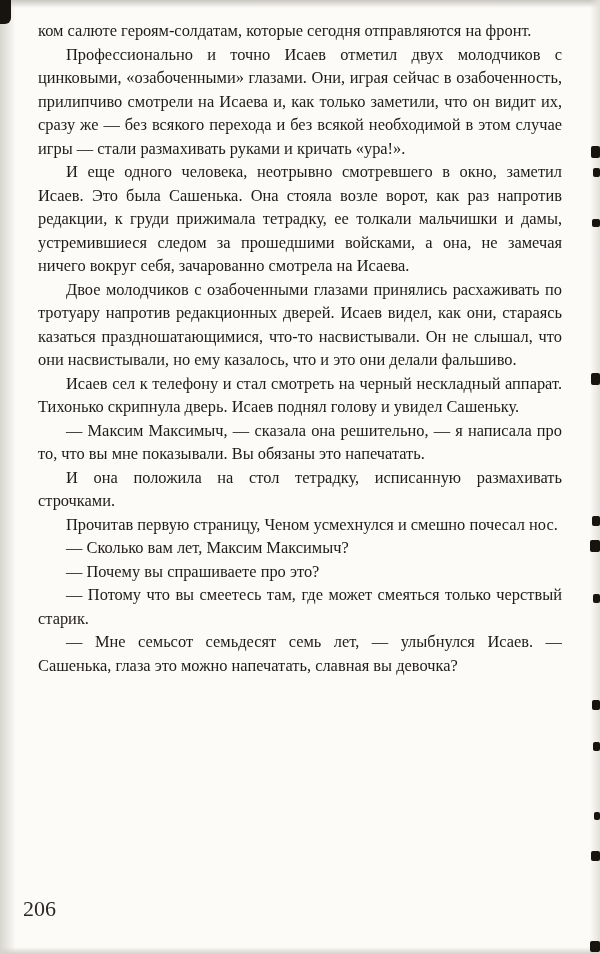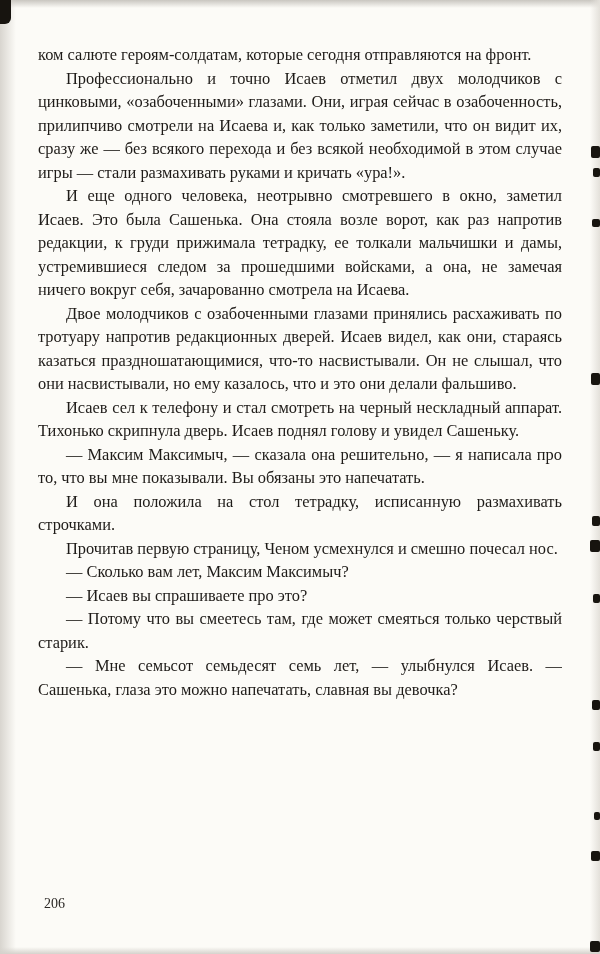--- a/index.html
+++ b/index.html
@@ -32,34 +32,34 @@
     pointer-events: none;
   }
   .edge-bottom {
     position: absolute; bottom: 0; left: 0; width: 100%; height: 7px;
     background: linear-gradient(to top, #d5d2cc, rgba(255,255,255,0));
     pointer-events: none;
   }
   .text-block {
     position: absolute;
     left: 38px;
-    top: 43px;
+    top: 19px;
     width: 524px;
     color: #1e1b18;
     font-size: 16.4px;
     line-height: 23.5px;
     text-align: justify;
   }
   .para { margin: 0; text-indent: 0; }
   .para.indent { text-indent: 28px; }
   .page-number {
     position: absolute;
-    left: 44px;
+    left: 23px;
     top: 896px;
-    font-size: 14px;
+    font-size: 22px;
     color: #2b2825;
   }
   
   .artifact {
     position: absolute;
     background: #17140f;
     border-radius: 2px;
   }
   .a-corner { left: 0;   top: 0;   width: 11px; height: 24px; border-radius: 0 0 6px 0; }
   .a1  { right: 0; top: 146px; width: 9px;  height: 12px; }
@@ -88,21 +88,21 @@
   <div class="text-block">
       <p class="para">ком салюте героям-солдатам, которые сегодня отправляются на фронт.</p>
       <p class="para indent">Профессионально и точно Исаев отметил двух молодчиков с цинковыми, «озабоченными» глазами. Они, играя сейчас в озабоченность, прилипчиво смотрели на Исаева и, как только заметили, что он видит их, сразу же — без всякого перехода и без всякой необходимой в этом случае игры — стали размахивать руками и кричать «ура!».</p>
       <p class="para indent">И еще одного человека, неотрывно смотревшего в окно, заметил Исаев. Это была Сашенька. Она стояла возле ворот, как раз напротив редакции, к груди прижимала тетрадку, ее толкали мальчишки и дамы, устремившиеся следом за прошедшими войсками, а она, не замечая ничего вокруг себя, зачарованно смотрела на Исаева.</p>
       <p class="para indent">Двое молодчиков с озабоченными глазами принялись расхаживать по тротуару напротив редакционных дверей. Исаев видел, как они, стараясь казаться праздношатающимися, что-то насвистывали. Он не слышал, что они насвистывали, но ему казалось, что и это они делали фальшиво.</p>
       <p class="para indent">Исаев сел к телефону и стал смотреть на черный нескладный аппарат. Тихонько скрипнула дверь. Исаев поднял голову и увидел Сашеньку.</p>
       <p class="para indent">— Максим Максимыч, — сказала она решительно, — я написала про то, что вы мне показывали. Вы обязаны это напечатать.</p>
       <p class="para indent">И она положила на стол тетрадку, исписанную размахивать строчками.</p>
       <p class="para indent">Прочитав первую страницу, Ченом усмехнулся и смешно почесал нос.</p>
       <p class="para indent">— Сколько вам лет, Максим Максимыч?</p>
-      <p class="para indent">— Исаев вы спрашиваете про это?</p>
+      <p class="para indent">— Почему вы спрашиваете про это?</p>
       <p class="para indent">— Потому что вы смеетесь там, где может смеяться только черствый старик.</p>
       <p class="para indent">— Мне семьсот семьдесят семь лет, — улыбнулся Исаев. — Сашенька, глаза это можно напечатать, славная вы девочка?</p>
     </div>
 
   <div class="page-number">206</div>
 
   <div class="artifact a-corner"></div>
   <div class="artifact a1"></div>
   <div class="artifact a2"></div>
   <div class="artifact a3"></div>

